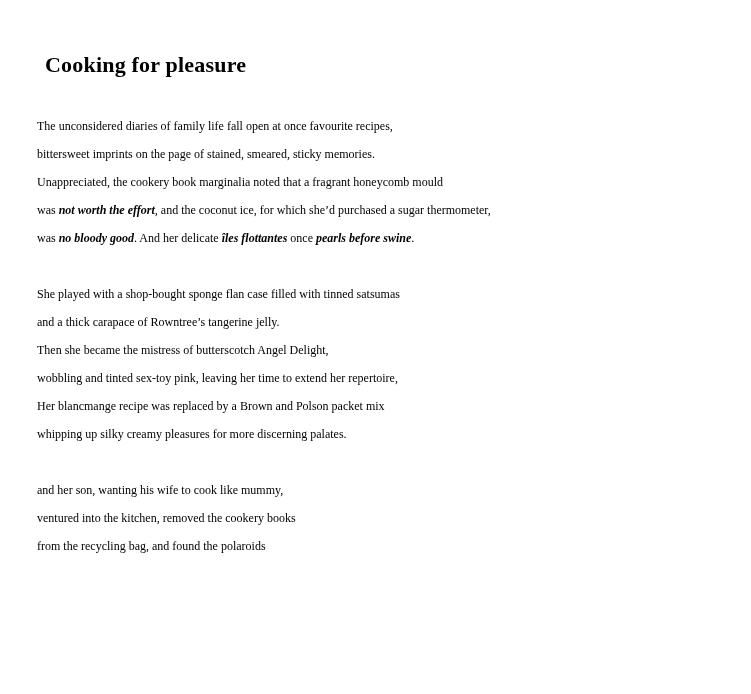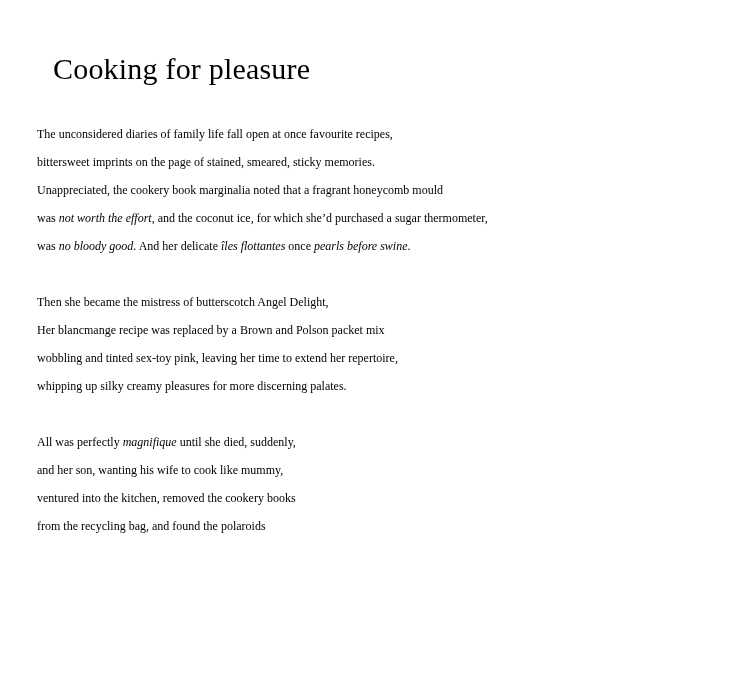--- a/index.html
+++ b/index.html
@@ -12,56 +12,58 @@
   }
   .page {
     box-sizing: border-box;
     width: 751px;
     height: 694px;
     padding: 52px 20px 0 37px;
     font-family: "Liberation Serif", serif;
     color: #000000;
   }
   .poem-title {
-    font-size: 30px;
-    font-weight: normal;
-    margin: 0 0 34px 16px;
+    font-size: 22px;
+    font-weight: bold;
+    margin: 0 0 34px 8px;
     letter-spacing: 0.2px;
   }
   .stanza {
     margin: 0 0 28px 0;
   }
   .poem-line {
     font-size: 12px;
     line-height: 28px;
     white-space: nowrap;
   }
   .poem-line em {
     font-style: italic;
+    font-weight: bold;
   }
 </style>
 </head>
 <body>
 
 <div class="page">
   <h1 class="poem-title">Cooking for pleasure</h1>
   <div id="poem-body">
       <div class="stanza">
         <div class="poem-line"><span>The unconsidered diaries of family life fall open at once favourite recipes,</span></div>
         <div class="poem-line"><span>bittersweet imprints on the page of stained, smeared, sticky memories.</span></div>
         <div class="poem-line"><span>Unappreciated, the cookery book marginalia noted that a fragrant honeycomb mould</span></div>
         <div class="poem-line"><span>was </span><em>not worth the effort</em><span>, and the coconut ice, for which she’d purchased a sugar thermometer,</span></div>
         <div class="poem-line"><span>was </span><em>no bloody good</em><span>. And her delicate </span><em>îles flottantes</em><span> once </span><em>pearls before swine</em><span>.</span></div>
       </div>
       <div class="stanza">
+        <div class="poem-line"><span>She played with a shop-bought sponge flan case filled with tinned satsumas</span></div>
+        <div class="poem-line"><span>and a thick carapace of Rowntree’s tangerine jelly.</span></div>
         <div class="poem-line"><span>Then she became the mistress of butterscotch Angel Delight,</span></div>
+        <div class="poem-line"><span>wobbling and tinted sex-toy pink, leaving her time to extend her repertoire,</span></div>
         <div class="poem-line"><span>Her blancmange recipe was replaced by a Brown and Polson packet mix</span></div>
-        <div class="poem-line"><span>wobbling and tinted sex-toy pink, leaving her time to extend her repertoire,</span></div>
         <div class="poem-line"><span>whipping up silky creamy pleasures for more discerning palates.</span></div>
       </div>
       <div class="stanza">
-        <div class="poem-line"><span>All was perfectly </span><em>magnifique</em><span> until she died, suddenly,</span></div>
         <div class="poem-line"><span>and her son, wanting his wife to cook like mummy,</span></div>
         <div class="poem-line"><span>ventured into the kitchen, removed the cookery books</span></div>
         <div class="poem-line"><span>from the recycling bag, and found the polaroids</span></div>
       </div>
     </div>
 </div>
 
 </body></html>

